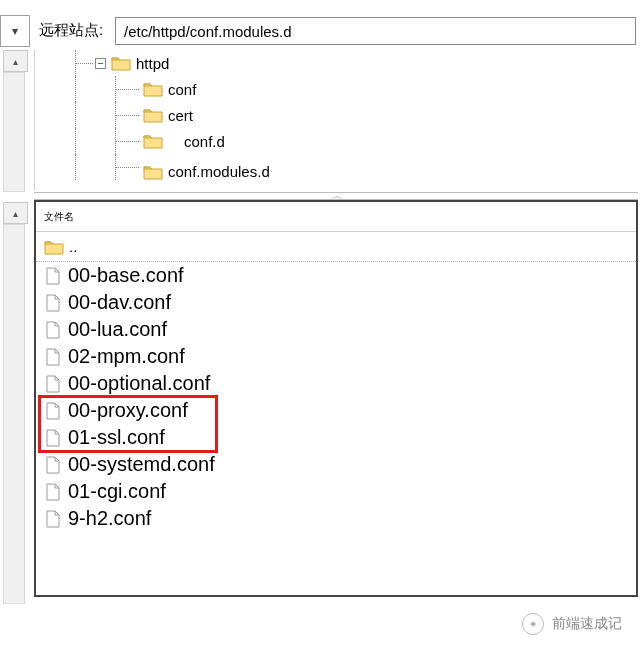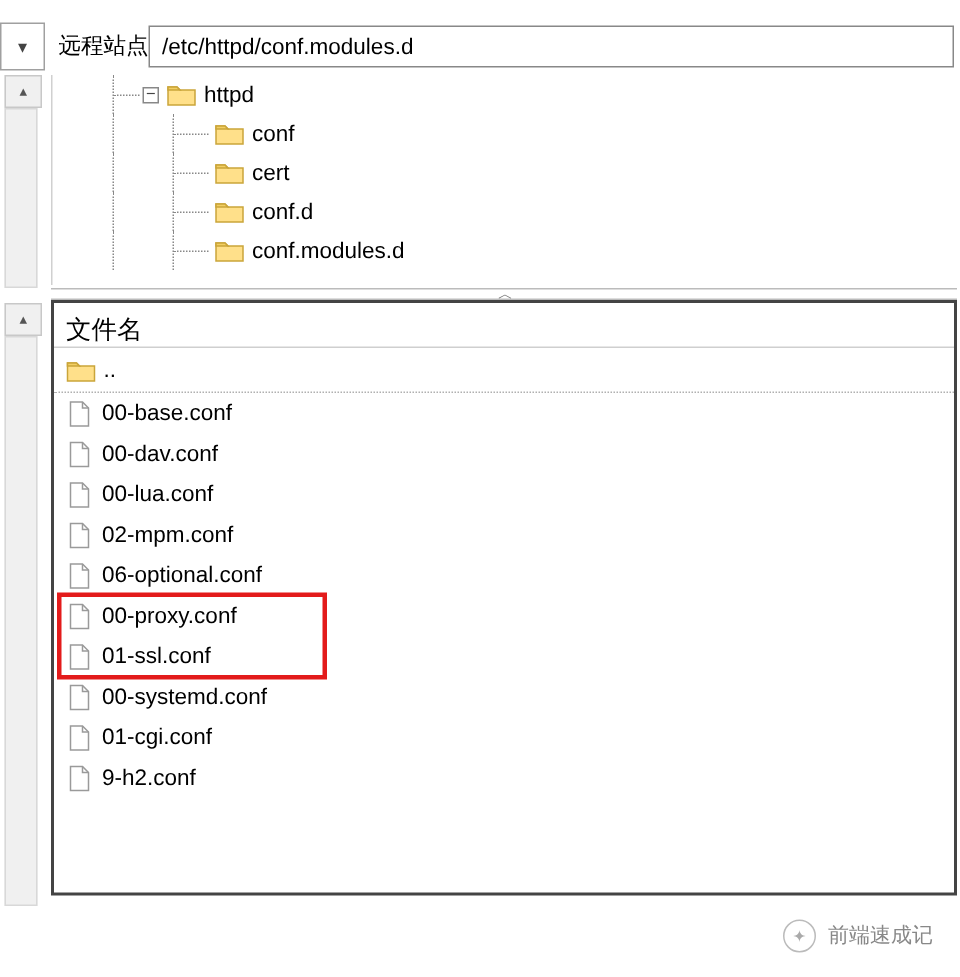--- a/index.html
+++ b/index.html
@@ -9,42 +9,42 @@
 
   
   .left-gutter { position: absolute; left: 0; top: 0; width: 30px; height: 651px; }
   .gutter-btn { width: 25px; height: 22px; border: 1px solid #c8c8c8; background: #f0f0f0; display: flex; align-items: center; justify-content: center; font-size: 10px; color: #555; }
   .gutter-track { width: 22px; background: #f0f0f0; border: 1px solid #d8d8d8; margin-left: 3px; }
 
   
   .addr-row { position: absolute; left: 33px; top: 15px; right: 2px; height: 32px; }
   .addr-dropdown { position: absolute; left: -33px; top: 0; width: 30px; height: 32px; border: 1px solid #a0a0a0; background: #fff; display: flex; align-items: center; justify-content: center; }
   .addr-label { position: absolute; left: 6px; top: 6px; font-size: 15px; }
-  .addr-input { position: absolute; left: 66px; top: 2px; right: 2px; height: 28px; border: 1px solid #888; background: #fff; font-size: 15px; padding: 0 8px; }
+  .addr-input { position: absolute; left: 82px; top: 2px; right: 2px; height: 28px; border: 1px solid #888; background: #fff; font-size: 15px; padding: 0 8px; }
 
   
   .tree-panel { position: absolute; left: 34px; top: 50px; right: 2px; height: 140px; overflow: hidden; border-left: 1px solid #d0d0d0; background: #fff; }
   .tree { font-size: 15px; }
   .tree-row { height: 26px; display: flex; align-items: center; position: relative; }
   .tree-lines { position: absolute; left: 0; top: 0; bottom: 0; width: 100%; pointer-events: none; }
   .dots-v { border-left: 1px dotted #888; position: absolute; top: 0; bottom: 0; }
   .dots-h { border-top: 1px dotted #888; position: absolute; height: 1px; }
   .expander { width: 11px; height: 11px; border: 1px solid #888; background: #fff; display: inline-flex; align-items: center; justify-content: center; font-size: 11px; line-height: 1; color: #444; margin-right: 5px; }
   .folder { width: 20px; height: 16px; margin-right: 5px; flex: none; }
   .folder svg { width: 20px; height: 16px; display: block; }
   .tree-label { }
 
   
   .hsplit { position: absolute; left: 34px; right: 2px; top: 192px; height: 8px; background: #fff; border-top: 1px solid #bbb; border-bottom: 1px solid #bbb; display:flex; align-items:center; justify-content:center; }
   .hsplit .grip { font-size: 10px; color: #777; letter-spacing: -2px; }
 
   
   .list-panel { position: absolute; left: 34px; right: 2px; top: 200px; bottom: 54px; border: 2px solid #444; background: #fff; }
-  .list-header { height: 30px; border-bottom: 1px solid #cfcfcf; display: flex; align-items: flex-end; padding-left: 8px; font-size: 17px; }
-  .file-row { height: 27px; display: flex; align-items: center; padding-left: 8px; font-size: 15px; }
+  .list-header { height: 30px; border-bottom: 1px solid #cfcfcf; display: flex; align-items: center; padding-left: 8px; font-size: 10px; }
+  .file-row { height: 27px; display: flex; align-items: center; padding-left: 8px; font-size: 20px; }
   .file-icon { width: 18px; height: 18px; margin-right: 6px; flex: none; }
   .file-icon svg { width: 18px; height: 18px; display:block; }
   .highlight-box { position: absolute; border: 3px solid #e31b1b; pointer-events: none; }
 
   .parent-row { height: 30px; display:flex; align-items:center; padding-left:8px; font-size:15px; border-bottom: 1px dotted #b0b0b0; }
 
   
   .watermark { position: absolute; right: 18px; bottom: 16px; display: flex; align-items: center; font-size: 14px; color: #888; }
   .wm-icon { width: 22px; height: 22px; border-radius: 50%; border: 1px solid #bbb; margin-right: 8px; display:flex; align-items:center; justify-content:center; font-size:11px; color:#aaa; }
 </style>
@@ -107,35 +107,35 @@
               <path d="M1 3 L7 3 L9 5 L1 5 Z" fill="#f2cf63" stroke="#caa53a" stroke-width="1"></path>
             </svg>
           </span>
           <span class="tree-label">cert</span>
           <div class="tree-lines">
             <div class="dots-v" style="left:40px"></div>
             <div class="dots-v" style="left:80px"></div>
             <div class="dots-h" style="left:80px;width:24px;top:13px"></div>
           </div>
         </div>
-        <div class="tree-row" style="padding-left: 108px;">
+        <div class="tree-row" style="padding-left: 108px; gap: 16px;">
           <span class="folder">
             <svg viewBox="0 0 20 16">
               <path d="M1 3 L1 15 L19 15 L19 5 L9 5 L7 3 Z" fill="#ffe08a" stroke="#caa53a" stroke-width="1"></path>
               <path d="M1 3 L7 3 L9 5 L1 5 Z" fill="#f2cf63" stroke="#caa53a" stroke-width="1"></path>
             </svg>
           </span>
           <span class="tree-label">conf.d</span>
           <div class="tree-lines">
             <div class="dots-v" style="left:40px"></div>
             <div class="dots-v" style="left:80px"></div>
             <div class="dots-h" style="left:80px;width:24px;top:13px"></div>
           </div>
         </div>
-        <div class="tree-row" style="padding-left: 108px;">
+        <div class="tree-row" style="padding-left: 108px; align-items: flex-end;">
           <span class="folder">
             <svg viewBox="0 0 20 16">
               <path d="M1 3 L1 15 L19 15 L19 5 L9 5 L7 3 Z" fill="#ffe08a" stroke="#caa53a" stroke-width="1"></path>
               <path d="M1 3 L7 3 L9 5 L1 5 Z" fill="#f2cf63" stroke="#caa53a" stroke-width="1"></path>
             </svg>
           </span>
           <span class="tree-label">conf.modules.d</span>
           <div class="tree-lines">
             <div class="dots-v" style="left:40px"></div>
             <div class="dots-v" style="left:80px"></div>
@@ -199,21 +199,21 @@
           </span>
           <span>02-mpm.conf</span>
         </div>
         <div class="file-row">
           <span class="file-icon">
             <svg viewBox="0 0 18 18">
               <path d="M3 1 L11 1 L15 5 L15 17 L3 17 Z" fill="#fff" stroke="#9a9a9a" stroke-width="1"></path>
               <path d="M11 1 L11 5 L15 5" fill="none" stroke="#9a9a9a" stroke-width="1"></path>
             </svg>
           </span>
-          <span>06-optional.conf</span>
+          <span>00-optional.conf</span>
         </div>
         <div class="file-row">
           <span class="file-icon">
             <svg viewBox="0 0 18 18">
               <path d="M3 1 L11 1 L15 5 L15 17 L3 17 Z" fill="#fff" stroke="#9a9a9a" stroke-width="1"></path>
               <path d="M11 1 L11 5 L15 5" fill="none" stroke="#9a9a9a" stroke-width="1"></path>
             </svg>
           </span>
           <span>00-proxy.conf</span>
         </div>

